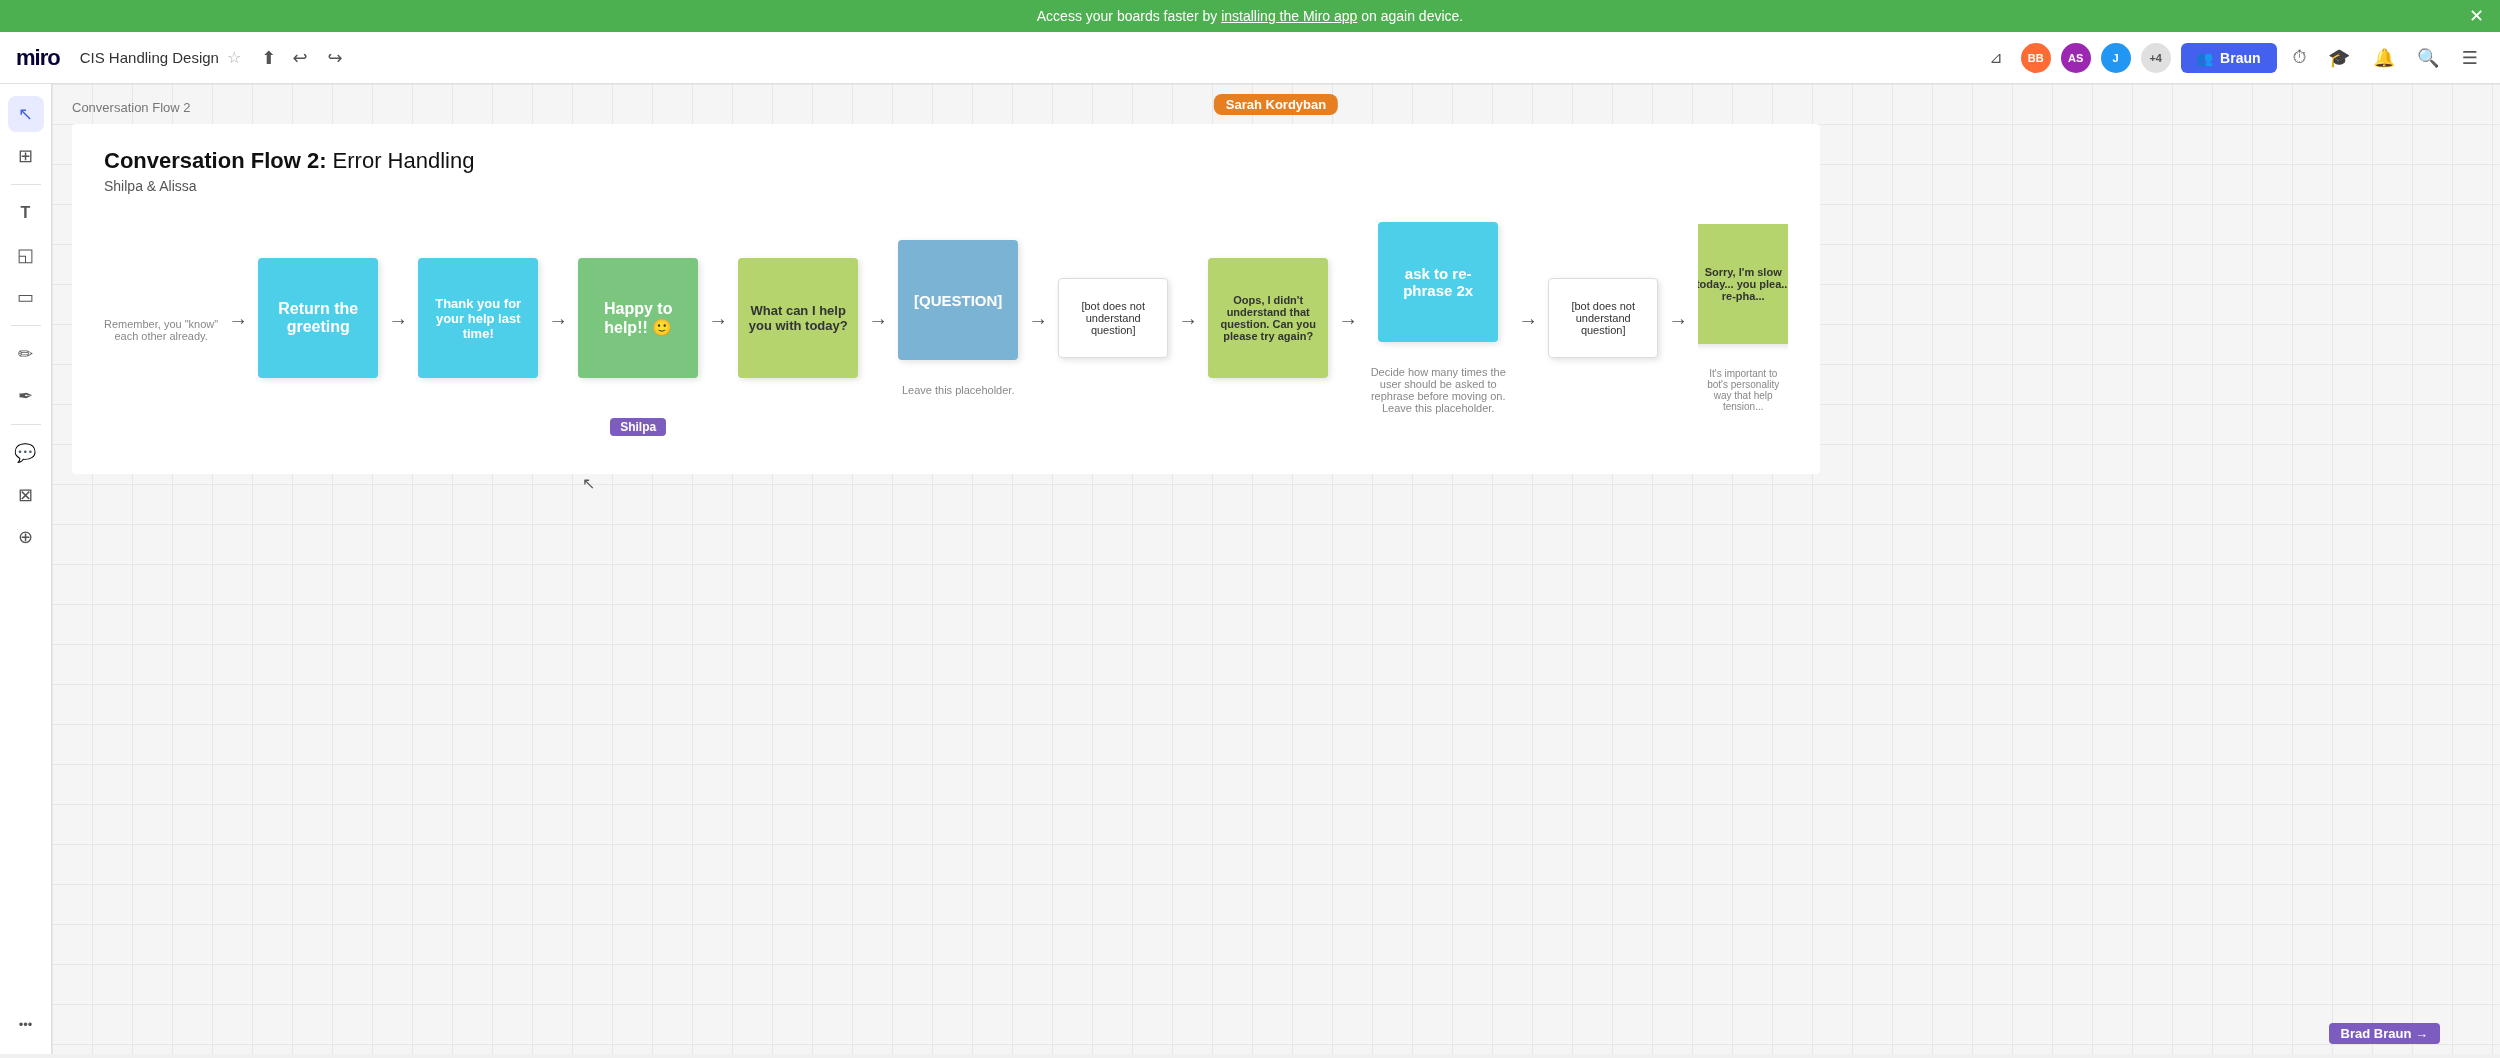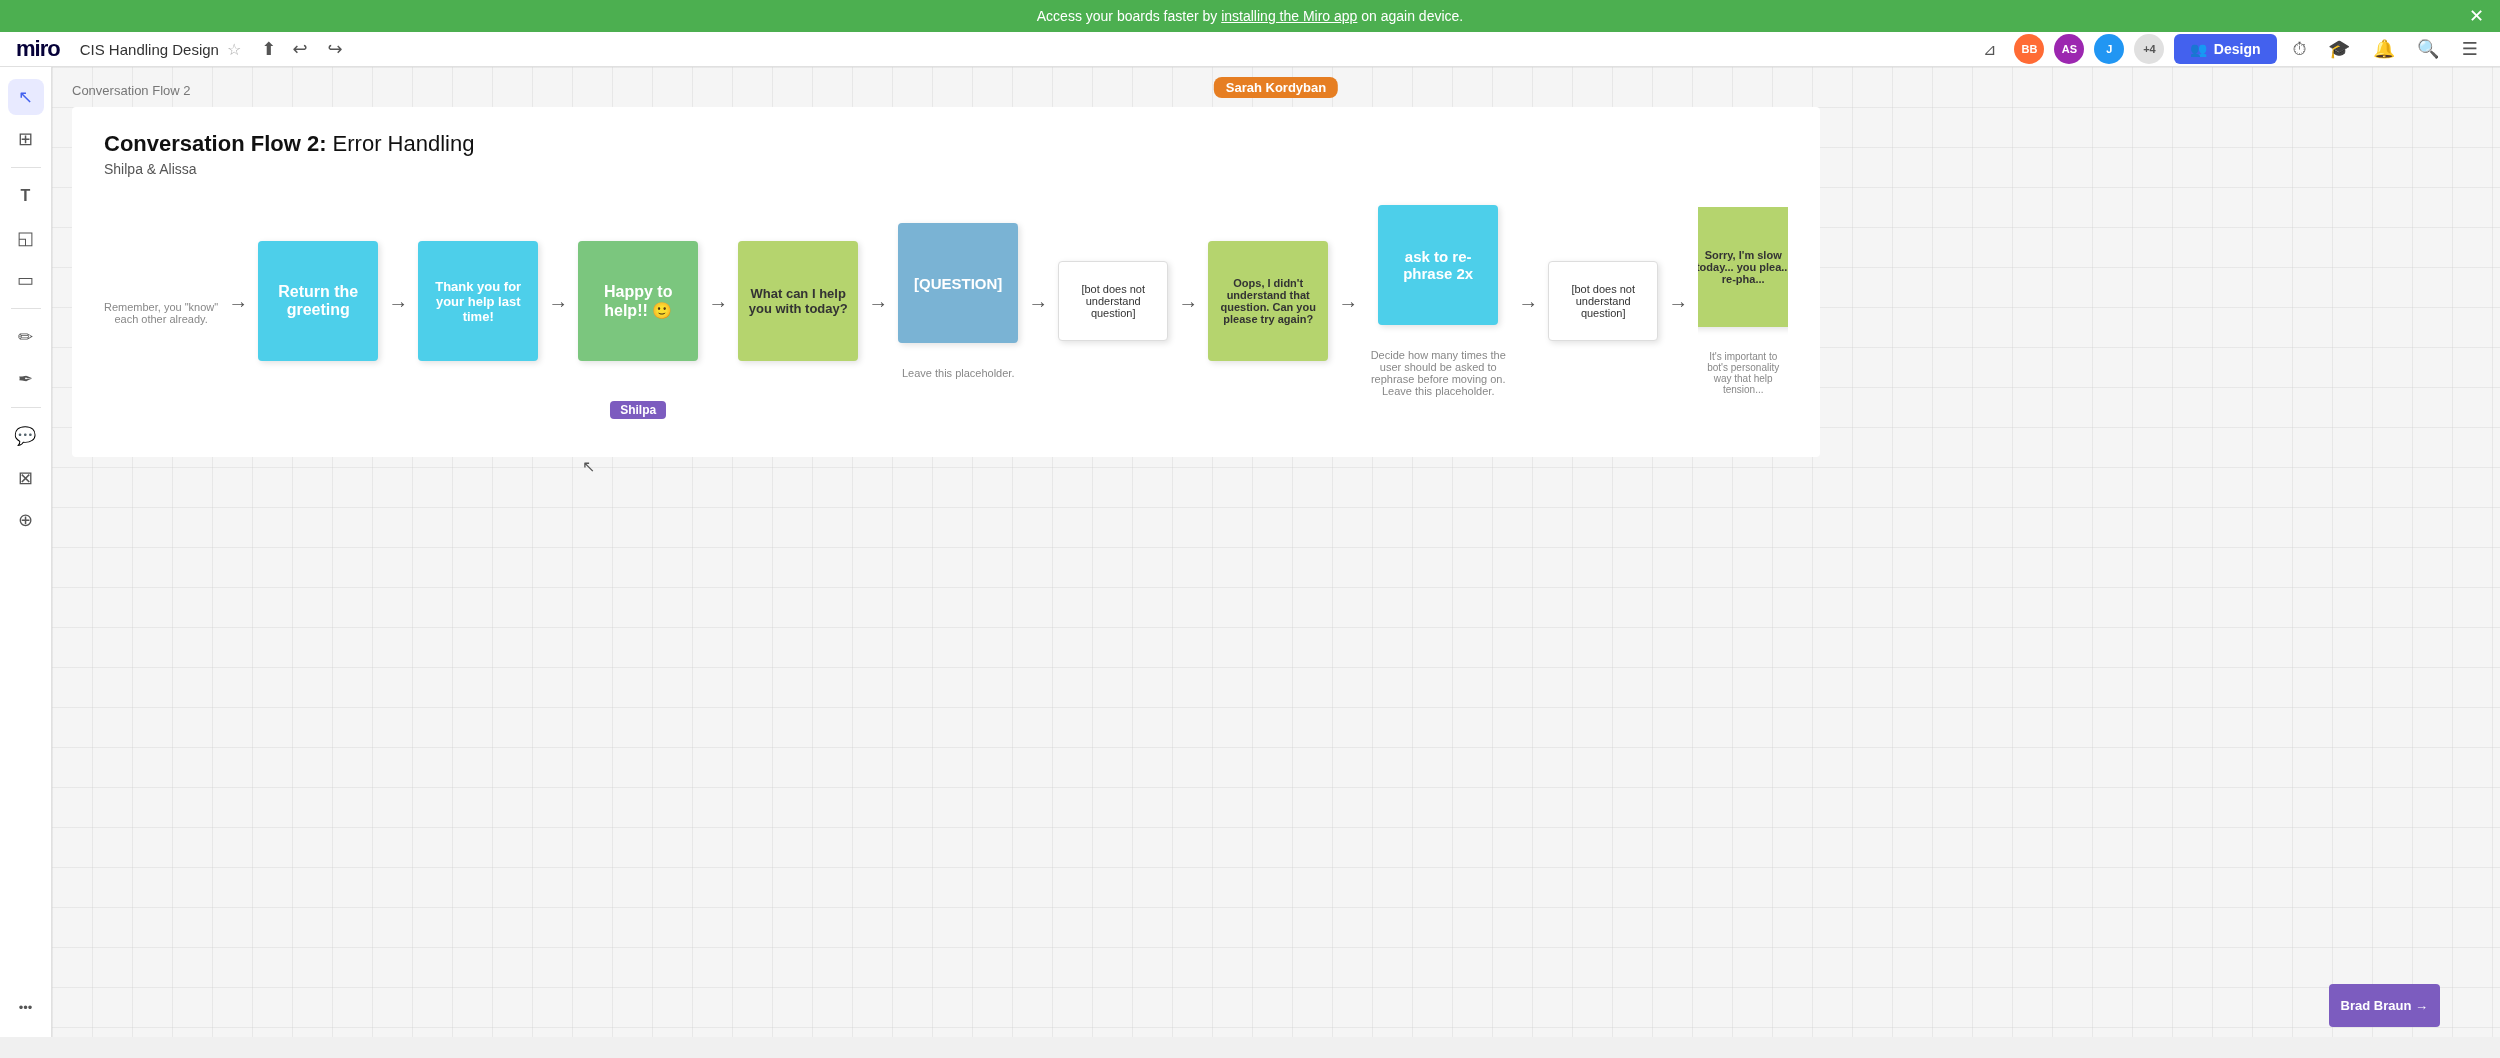--- a/index.html
+++ b/index.html
@@ -24,21 +24,21 @@
       cursor: pointer;
       font-size: 18px;
       color: white;
     }
 
     
     #topbar {
       display: flex;
       align-items: center;
       background: white;
-      height: 35px;
+      height: 52px;
       padding: 0 16px;
       border-bottom: 1px solid #e0e0e0;
       position: relative;
       z-index: 90;
     }
     #logo {
       font-size: 22px;
       font-weight: 900;
       color: #050038;
       margin-right: 20px;
@@ -276,21 +276,21 @@
       z-index: 200;
     }
 
     
     #brad-label {
       position: absolute;
       bottom: 10px;
       right: 60px;
       background: #7c5cbf;
       color: white;
-      padding: 14px 12px;
+      padding: 3px 12px;
       border-radius: 4px;
       font-size: 13px;
       font-weight: 600;
       text-align: right;
     }
 
     
     #cursor {
       position: absolute;
       width: 14px;
@@ -317,21 +317,21 @@
   </div>
 
   <div id="topbar-right">
     <button class="topbar-btn" style="font-size:16px;">⊿</button>
     <div class="avatar-circle" id="avatar-bb">BB</div>
     <div class="avatar-circle" id="avatar-as">AS</div>
     <div class="avatar-circle" id="avatar-j">J</div>
     <div class="avatar-circle" id="avatar-plus">+4</div>
     <button id="share-btn">
       <span>👥</span>
-      <span>Design</span>
+      <span>Braun</span>
     </button>
     <button class="topbar-icon-btn">⏱</button>
     <button class="topbar-icon-btn">🎓</button>
     <button class="topbar-icon-btn">🔔</button>
     <button class="topbar-icon-btn">🔍</button>
     <button class="topbar-icon-btn">☰</button>
   </div>
 </div>
 
 <div id="alissa-label">AS  Alissa</div>

